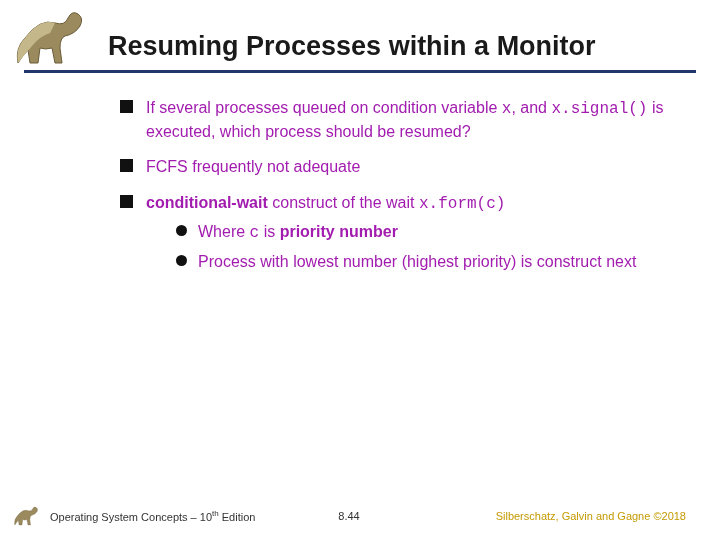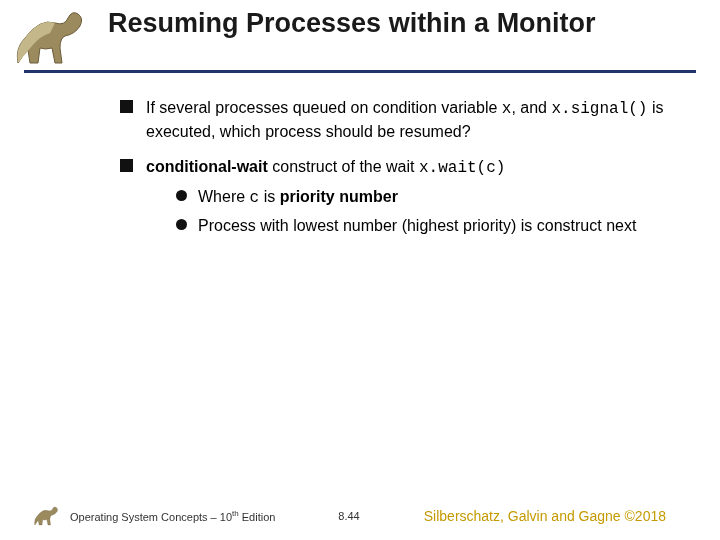--- a/index.html
+++ b/index.html
@@ -6,20 +6,21 @@
   body {
     width: 720px;
     height: 540px;
     font-family: Arial, Helvetica, sans-serif;
     background: #ffffff;
     position: relative;
     overflow: hidden;
   }
   .header {
     display: flex;
+    align-items: flex-end;
     padding: 8px 12px 0 0;
   }
   .dino {
     width: 90px;
     height: 60px;
     flex-shrink: 0;
     margin-left: 10px;
     margin-right: 8px;
     position: relative;
   }
@@ -31,21 +32,21 @@
     white-space: nowrap;
   }
   .hr {
     margin: 2px 24px 0 24px;
     border: none;
     border-top: 3px solid #20356a;
   }
   .content {
     padding: 24px 40px 0 120px;
     font-size: 16px;
-    color: #000000;
+    color: #a21caf;
     line-height: 1.35;
   }
   .b1 { margin-bottom: 14px; padding-left: 26px; position: relative; }
   .b1::before {
     content: "";
     position: absolute;
     left: 0;
     top: 3px;
     width: 13px;
     height: 13px;
@@ -61,31 +62,31 @@
     height: 11px;
     background: #111;
     border-radius: 50%;
   }
   .mono { font-family: "Courier New", monospace; }
   .footer {
     position: absolute;
     bottom: 10px;
     left: 0;
     width: 698px;
-    padding: 0 32px;
+    padding: 0 12px;
     display: flex;
     justify-content: space-between;
     align-items: center;
     font-size: 11px;
     color: #333;
   }
   .footer-left { display: flex; align-items: center; gap: 6px; }
   .footer-dino { width: 32px; height: 28px; }
   .footer-center { position: absolute; left: 50%; transform: translateX(-50%); }
-  .footer-right { color: #c49a00; font-size: 14px; }
+  .footer-right { color: #c49a00; font-size: 11px; }
   .sup { font-size: 8px; vertical-align: super; }
 </style>
 </head>
 <body>
 
 <div class="header">
   <div class="dino">
     <svg viewBox="0 0 90 60" width="90" height="60">
       <path d="M8 55 Q5 40 15 30 Q30 10 45 15 Q55 18 58 10 Q62 2 68 6 Q74 10 70 18 Q65 26 55 28 Q50 30 50 40 L52 55 L45 55 L42 40 Q35 42 30 40 L28 55 L20 55 L18 42 Q12 48 8 55 Z" fill="#9b8a5e" stroke="#6b5d3a" stroke-width="1"></path>
       <path d="M8 55 Q5 40 15 30 Q30 10 45 15 L40 25 Q30 28 22 38 Q15 46 8 55 Z" fill="#c4b88a"></path>
@@ -93,21 +94,24 @@
   </div>
   <div class="title">Resuming Processes within a Monitor</div>
 </div>
 <hr class="hr">
 
 <div class="content">
   <div class="b1">
     <span>If several processes queued on condition variable </span><span class="mono">x</span><span>, and </span><span class="mono">x.signal()</span><span> is executed, which process should be resumed?</span>
   </div>
   <div class="b1">
-    <b>conditional-wait</b><span> construct of the wait </span><span class="mono">x.wait(c)</span>
+    <span>FCFS frequently not adequate</span>
+  </div>
+  <div class="b1">
+    <b>conditional-wait</b><span> construct of the wait </span><span class="mono">x.form(c)</span>
     <div class="b2" style="">
       <span>Where </span><span class="mono">c</span><span> is </span><b>priority number</b>
     </div>
     <div class="b2">
       <span>Process with lowest number (highest priority) is construct next</span>
     </div>
   </div>
 </div>
 
 <div class="footer">

